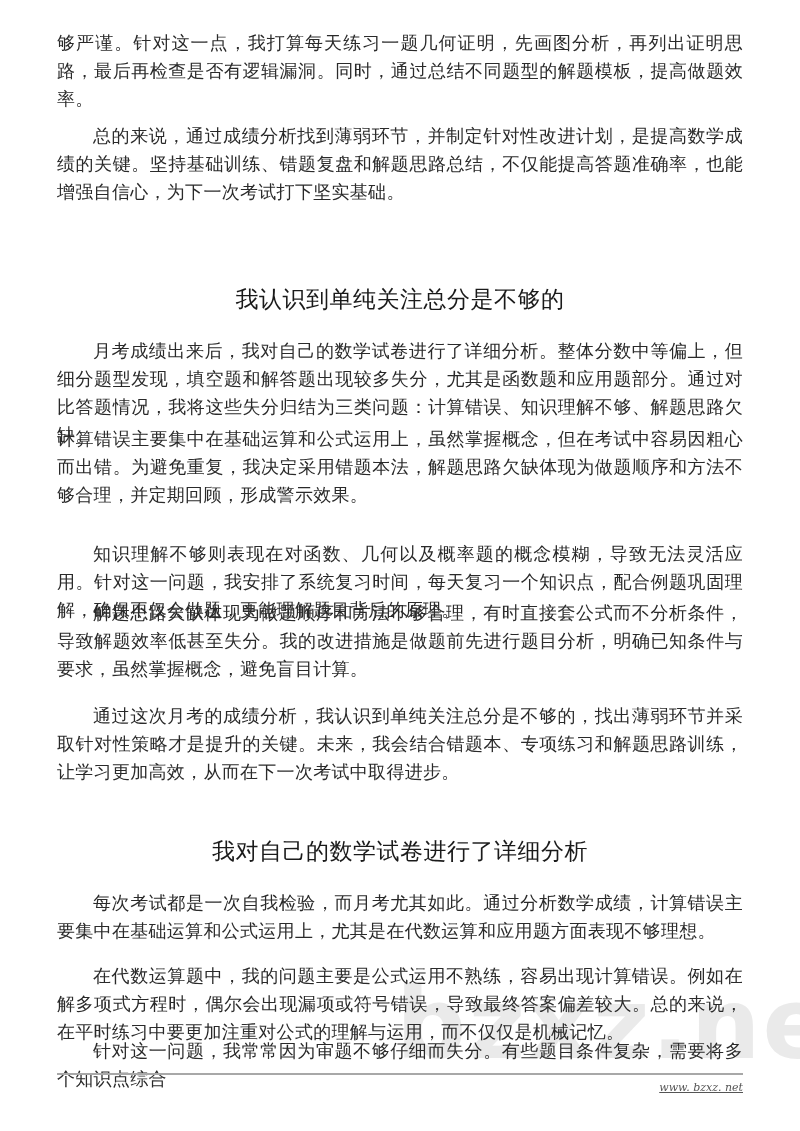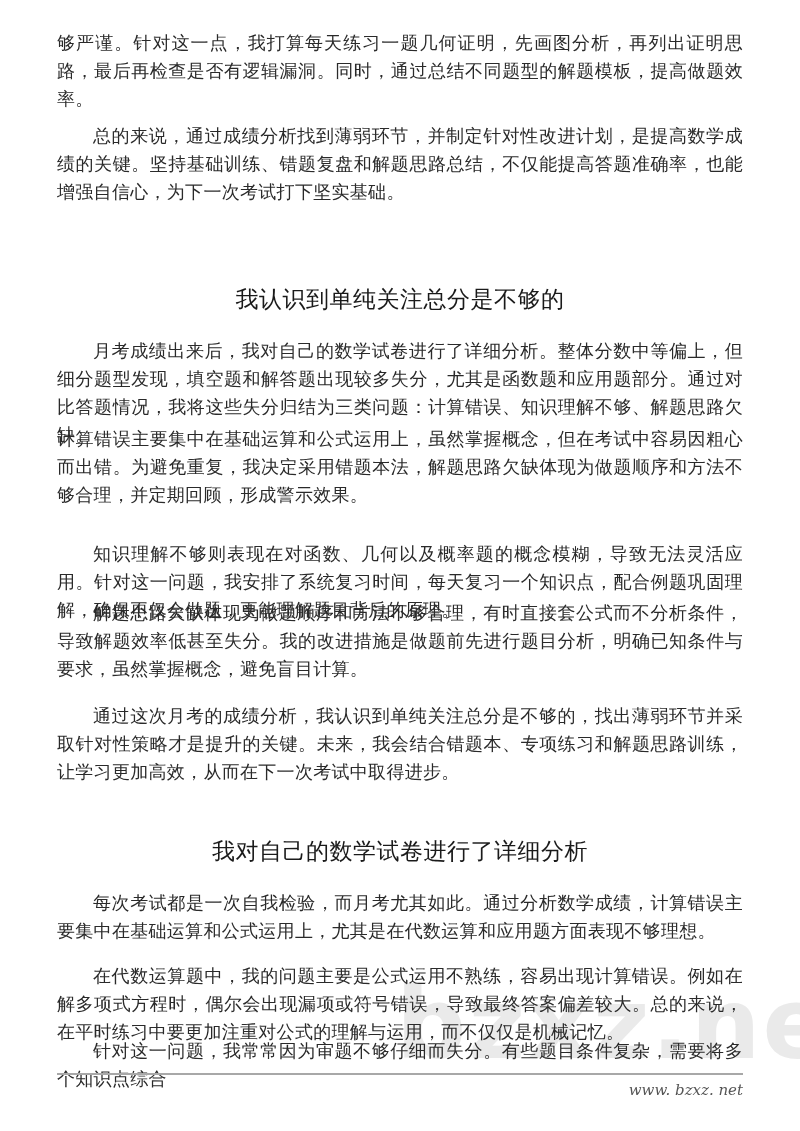--- a/index.html
+++ b/index.html
@@ -51,22 +51,23 @@
       width: 686px;
       height: 2px;
       background: #a8a8a8;
     }
     .footer-url {
       position: absolute;
       right: 57px;
       top: 1081px;
       font-family: "DejaVu Serif", "Liberation Serif", serif;
       font-style: italic;
-      font-size: 15px;
+      font-size: 11px;
       color: #555;
+      text-decoration: underline;
     }
     .watermark {
       position: absolute;
       left: 396px;
       top: 975px;
       font-family: "DejaVu Sans", "Liberation Sans", sans-serif;
       font-weight: bold;
       font-size: 98px;
       letter-spacing: 2px;
       color: rgba(200,200,200,0.38);

